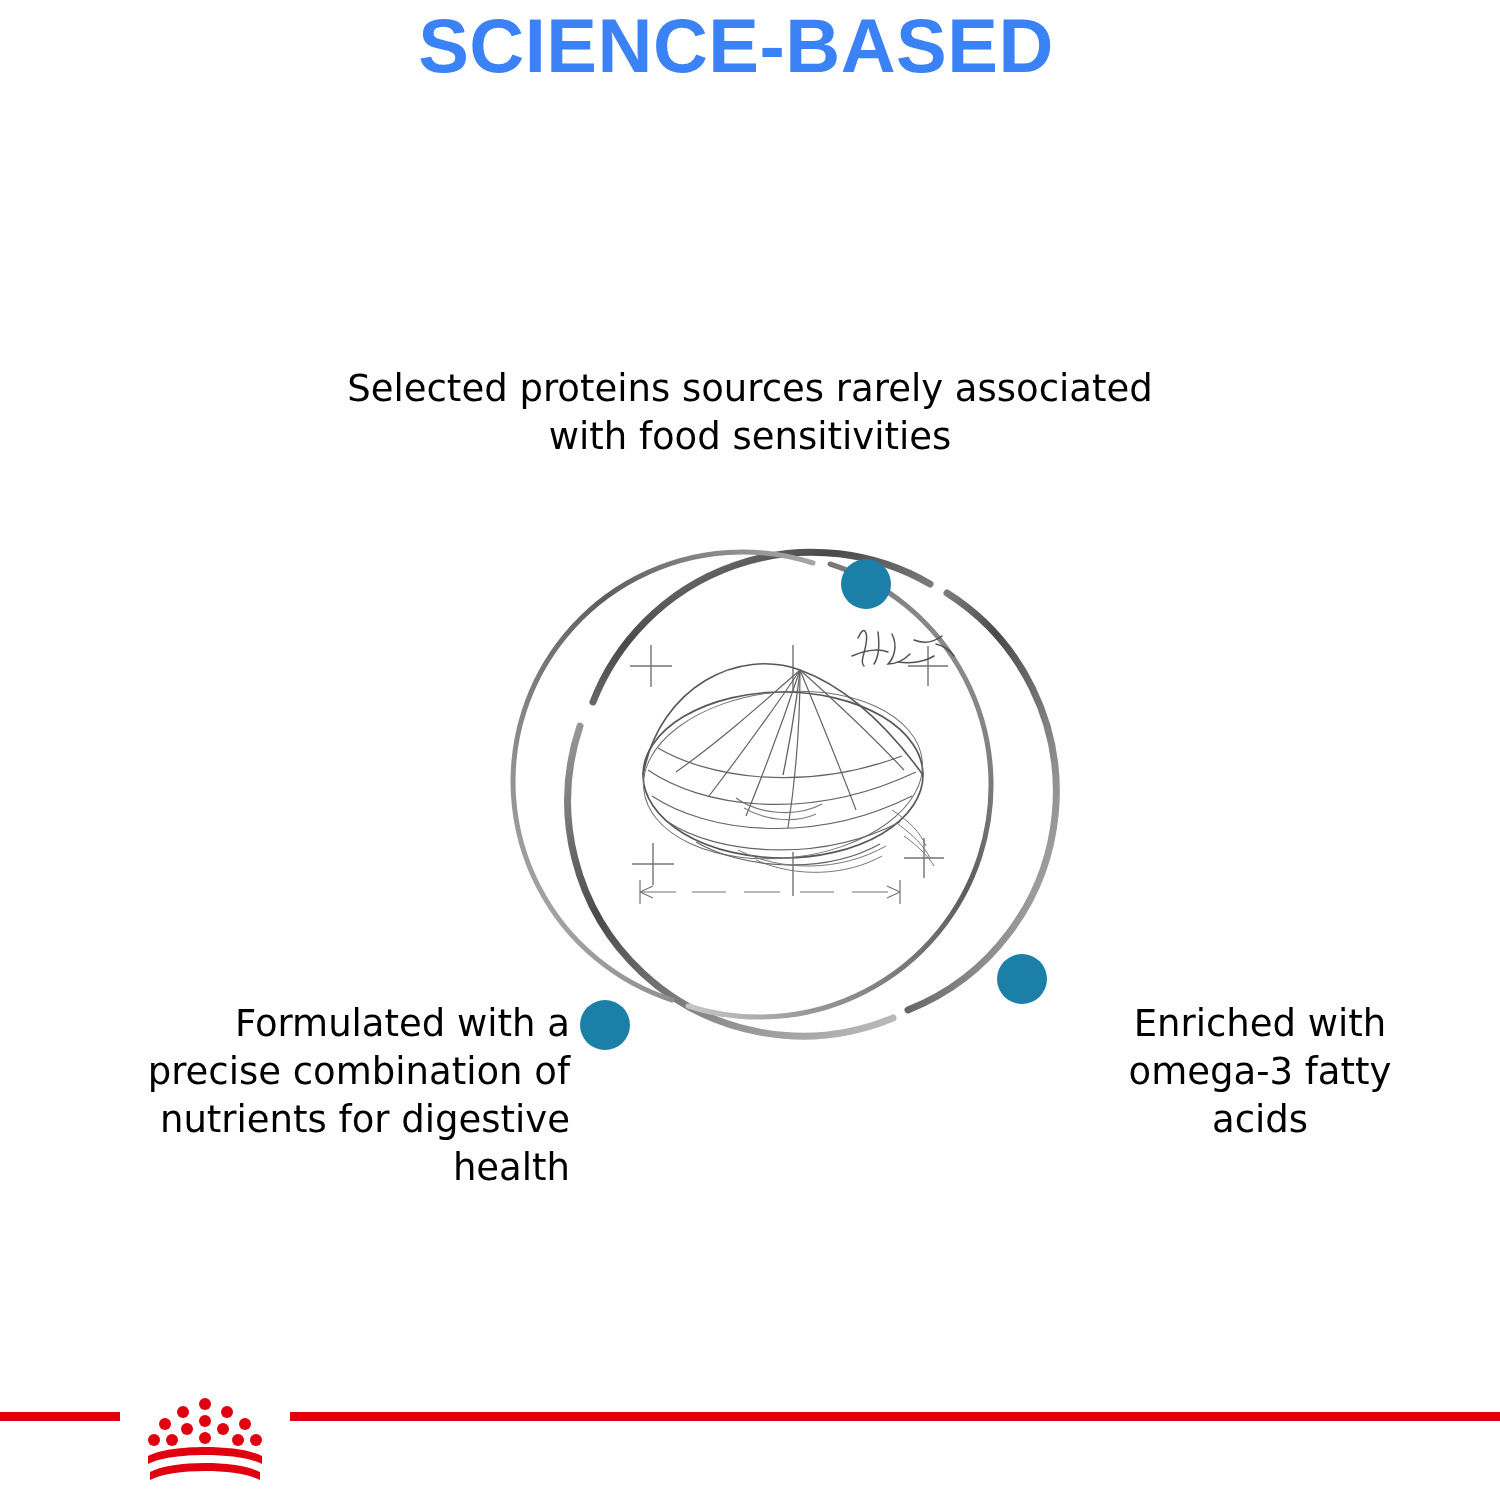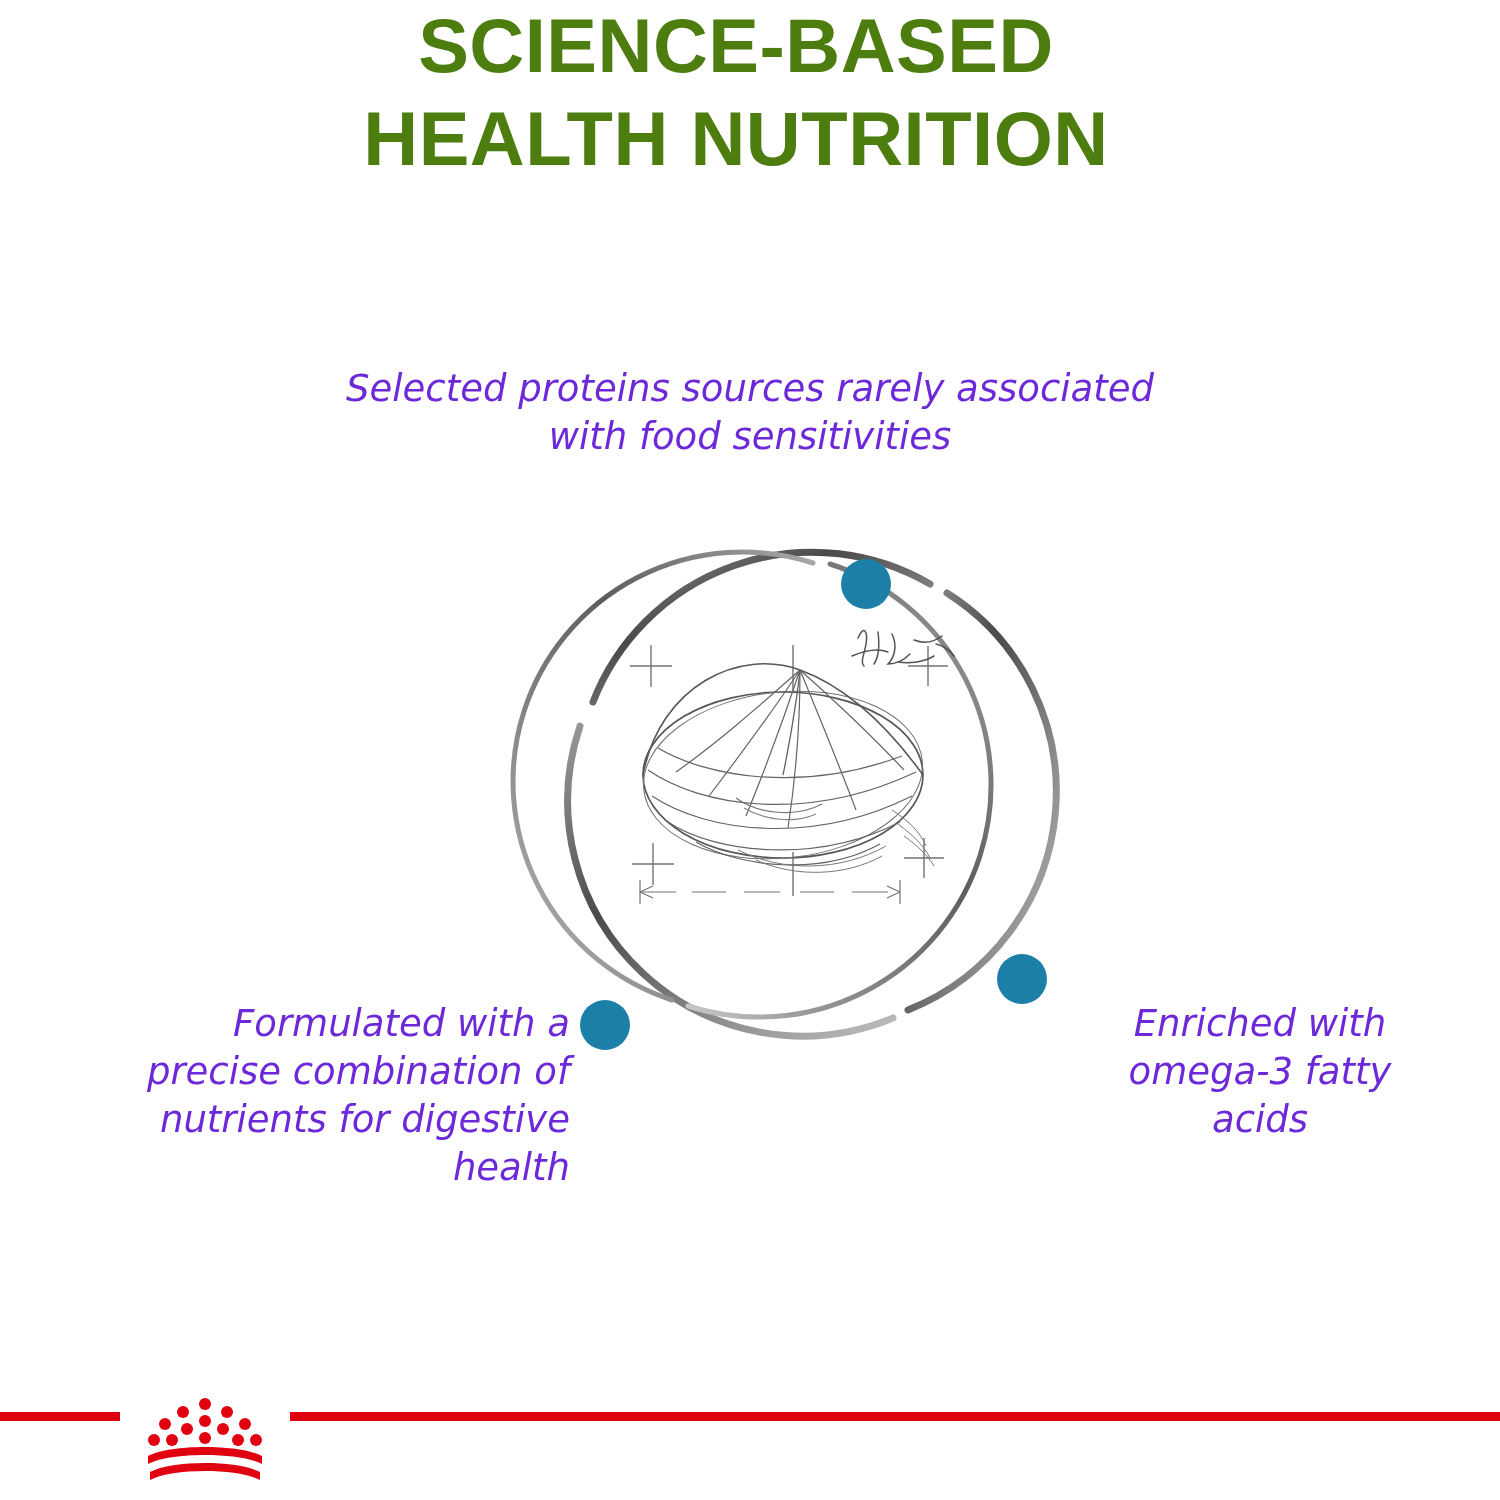--- a/index.html
+++ b/index.html
@@ -15,38 +15,37 @@
     overflow: hidden;
   }
 
   
   .headline {
     position: absolute;
     top: 0px;
     left: 0;
     width: 1472px;
     text-align: center;
-    color: #4d7c0f;
+    color: #3b82f6;
     font-family: "Liberation Sans", sans-serif;
     font-weight: bold;
     font-size: 76px;
     line-height: 1.22;
     letter-spacing: 0.5px;
   }
   .headline .line1 { display: block; }
   .headline .line2 { display: block; }
 
   
   .claim {
     position: absolute;
-    color: #6d28d9;
+    color: #000000;
     font-family: "DejaVu Sans", sans-serif;
     font-size: 37px;
     line-height: 1.30;
-    font-style: italic;
   }
   .claim-top {
     top: 365px;
     left: 330px;
     width: 840px;
     text-align: center;
   }
   .claim-left {
     top: 1000px;
     left: 90px;
@@ -94,21 +93,20 @@
     height: 108px;
     background: #ffffff;
   }
   .footer-logo svg { display: block; }
 </style>
 </head>
 <body>
 
 <div class="headline">
   <span class="line1">SCIENCE-BASED</span>
-  <span class="line2">HEALTH NUTRITION</span>
 </div>
 
 <div class="claim claim-top">Selected proteins sources rarely associated with food sensitivities</div>
 
 <div class="claim claim-left">Formulated with a precise combination of nutrients for digestive health</div>
 
 <div class="claim claim-right">Enriched with omega-3 fatty acids</div>
 
 <div class="diagram">
   <svg width="620" height="620" viewBox="0 0 620 620" xmlns="http://www.w3.org/2000/svg">

